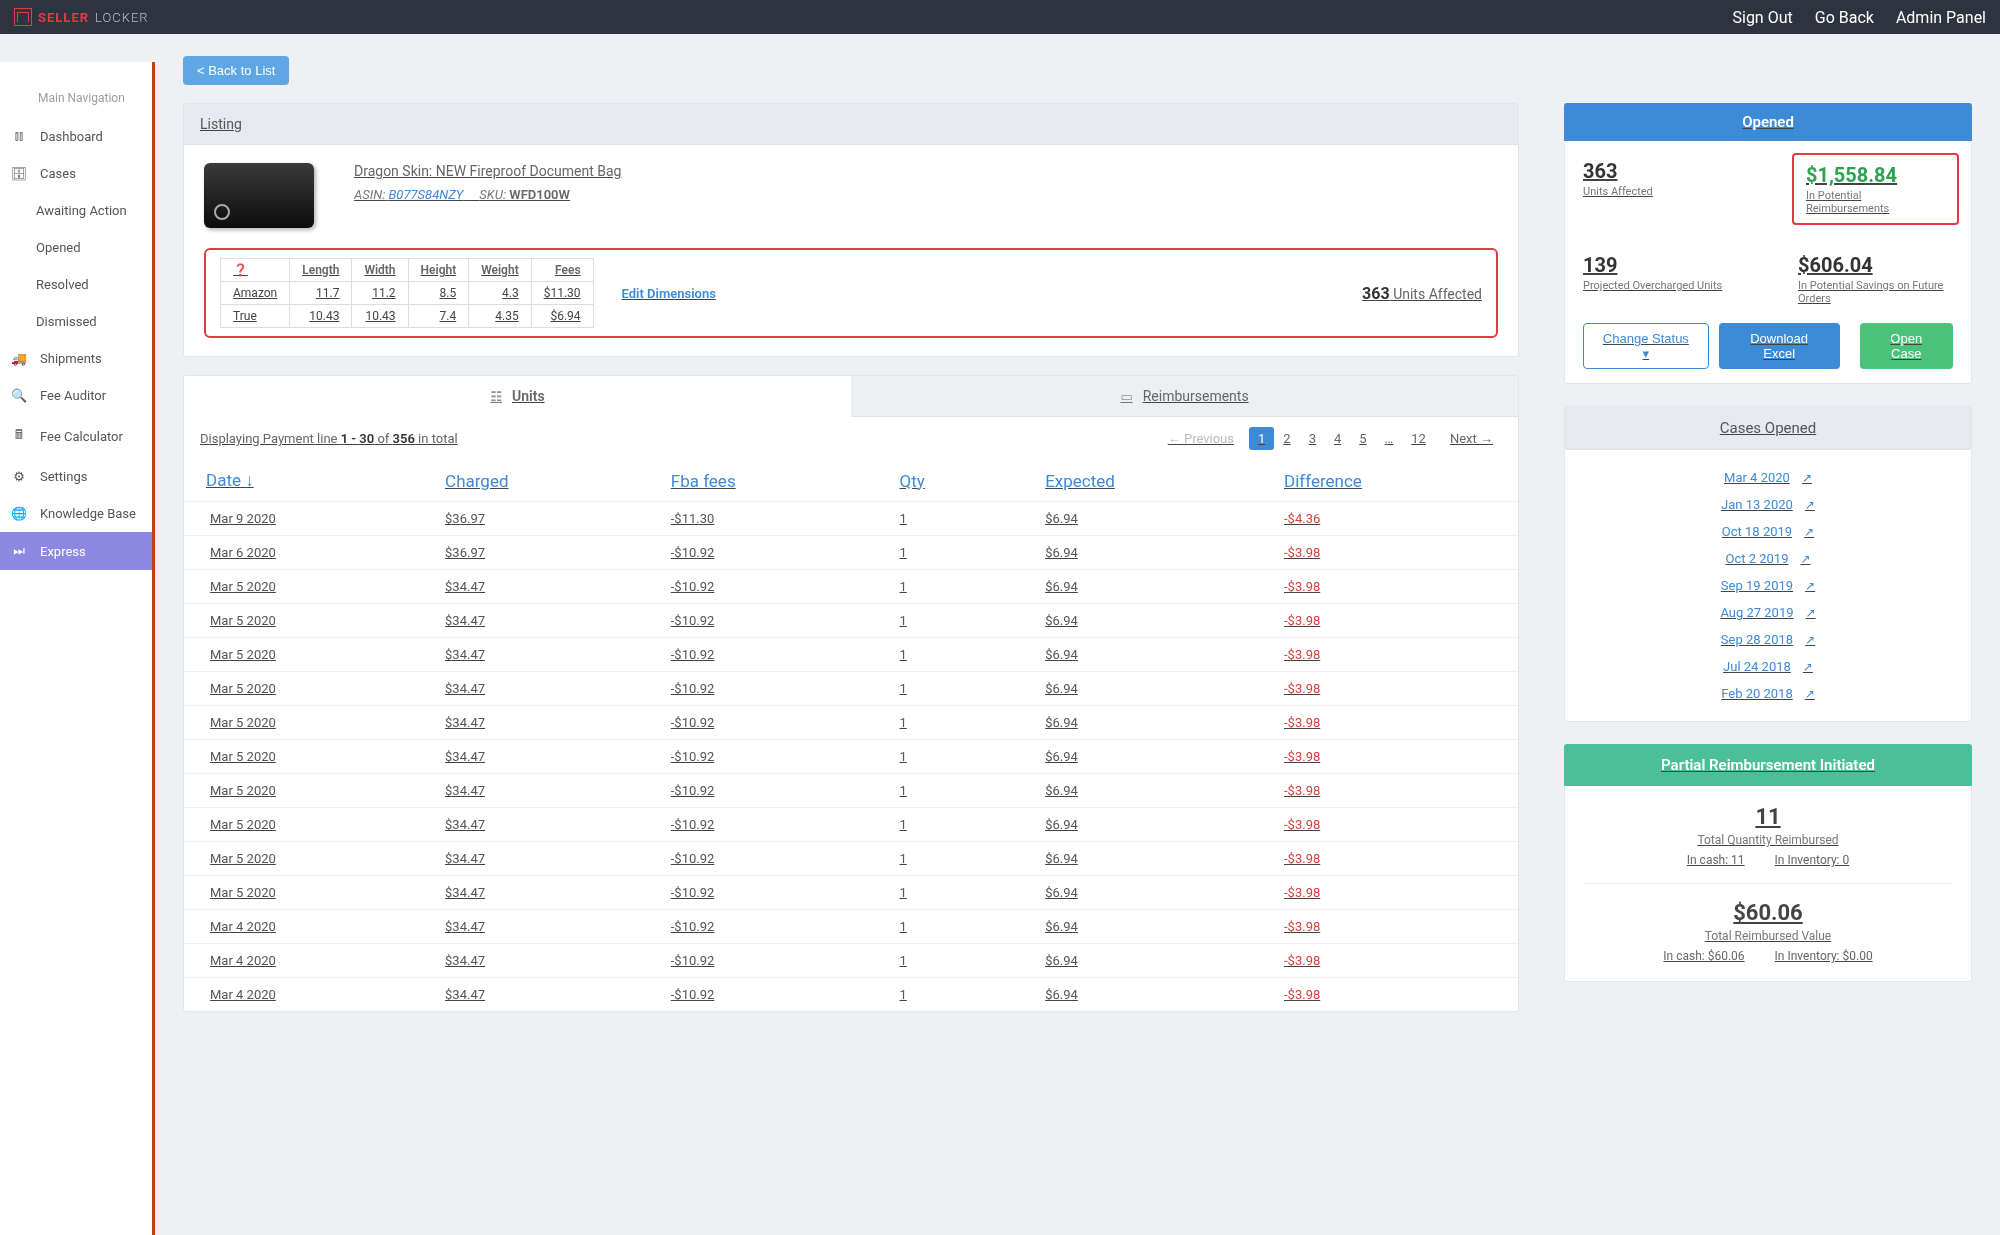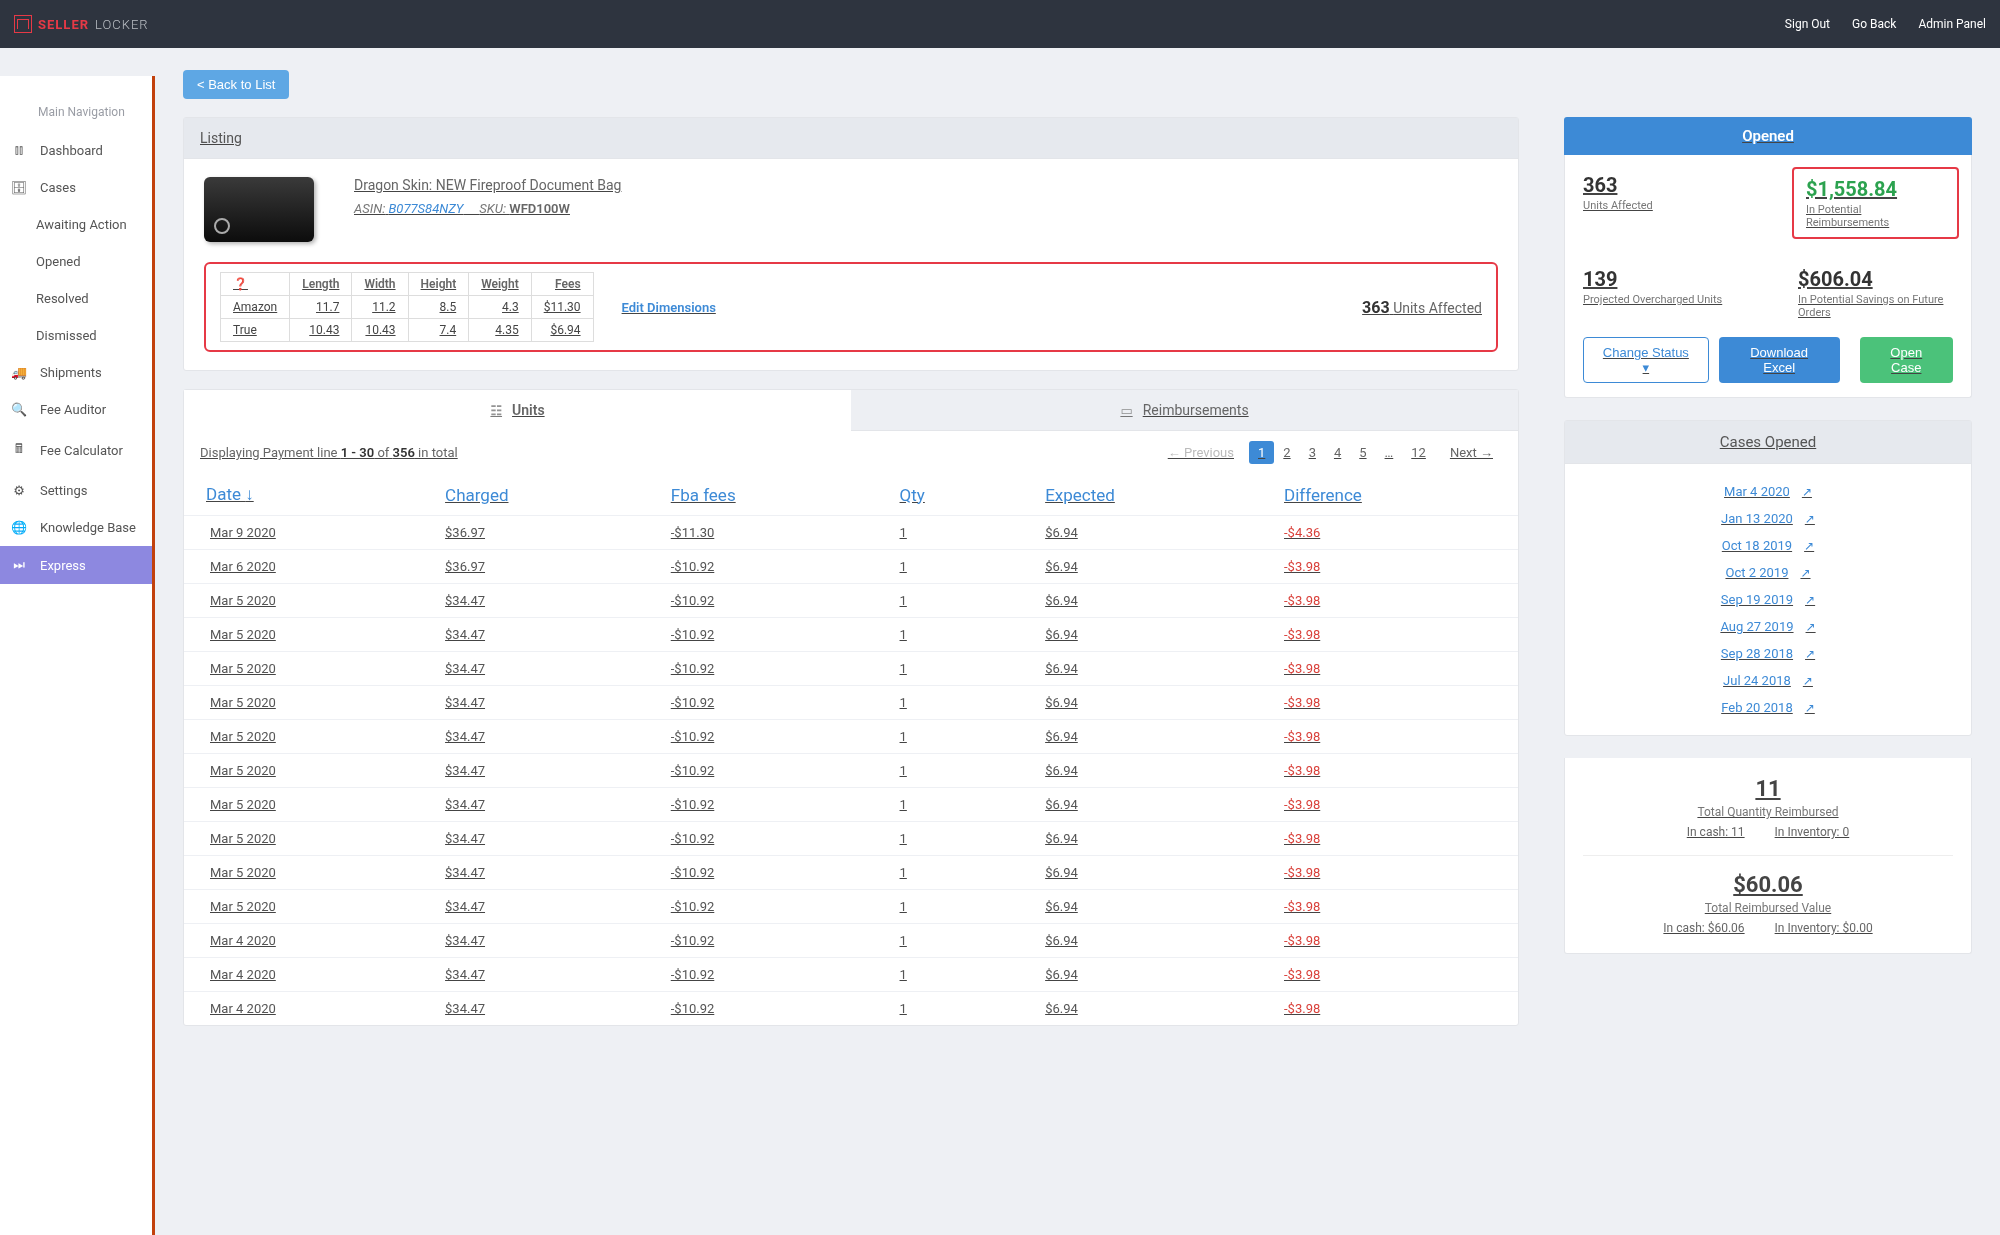--- a/index.html
+++ b/index.html
@@ -1,24 +1,24 @@
 <!DOCTYPE html>
 <html><head>
 <meta charset="utf-8">
 <style>
 * { margin: 0; padding: 0; box-sizing: border-box; }
 body { font-family: -apple-system, BlinkMacSystemFont, "Segoe UI", Roboto, Helvetica, Arial, sans-serif; font-size: 13px; color: #444; background: #eef0f4; }
-.topbar { background: #2e343f; height: 48px; display: flex; align-items: center; padding: 0 14px; color: #fff; }
+.topbar { background: #2e343f; height: 34px; display: flex; align-items: center; padding: 0 14px; color: #fff; }
 .logo { display: flex; align-items: center; gap: 6px; }
 .logo-icon { width: 18px; height: 18px; border: 1.5px solid #e63946; position: relative; }
 .logo-icon::after { content:''; position:absolute; top:3px; left:2px; right:2px; bottom:3px; border:1.5px solid #e63946; border-bottom:none;}
 .logo-text1 { color: #e63946; font-weight: 700; letter-spacing: 1px; font-size: 13px;}
 .logo-text2 { color: #b8bcc2; font-weight: 300; letter-spacing: 1px; font-size: 13px;}
 .topbar-spacer { flex: 1; }
-.topbar-links { display: flex; gap: 22px; font-size: 12px; }
+.topbar-links { display: flex; gap: 22px; font-size: 16px; }
 .topbar-links span { cursor: pointer; }
 
 .layout { display: flex; }
 .sidebar { width: 155px; background: #fff; min-height: calc(100vh - 38px); border-right: 3px solid #c2410c; padding-top: 24px; margin-top: 28px;}
 .sidebar-heading { font-size: 12px; color: #9a9da5; padding: 5px 20px 12px 38px; }
 .nav-item { display: flex; align-items: center; gap: 12px; padding: 11px 12px 11px 10px; font-size: 13px; color: #555; cursor: pointer; }
 .nav-item.sub { padding-left: 6px; }
 .nav-item.active { background: #8d88e0; color: #fff; }
 .nav-icon { width: 18px; display: inline-flex; justify-content: center; font-size: 13px;}
 .nav-item.active .nav-icon { color:#fff; }
@@ -467,20 +467,21 @@
                 <span class="ext-icon">↗</span>
               </div>
               <div class="case-row">
                 <span>Feb 20 2018</span>
                 <span class="ext-icon">↗</span>
               </div>
             </div>
         </div>
 
         <div>
+          <div class="partial-header">Partial Reimbursement Initiated</div>
           <div class="partial-body">
             <div class="big-num">11</div>
             <div class="small-label">Total Quantity Reimbursed</div>
             <div class="mini-row">
               <span>In cash: 11</span>
               <span>In Inventory: 0</span>
             </div>
             <hr>
             <div class="big-num">$60.06</div>
             <div class="small-label">Total Reimbursed Value</div>

